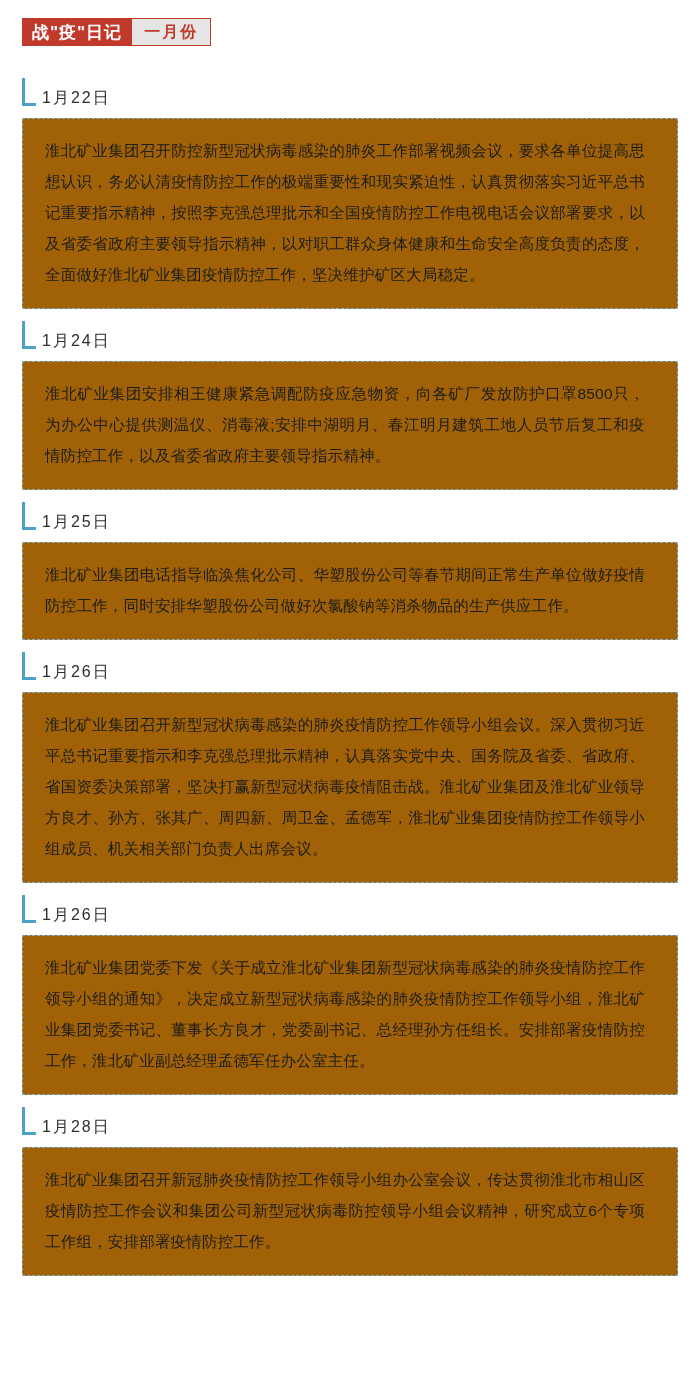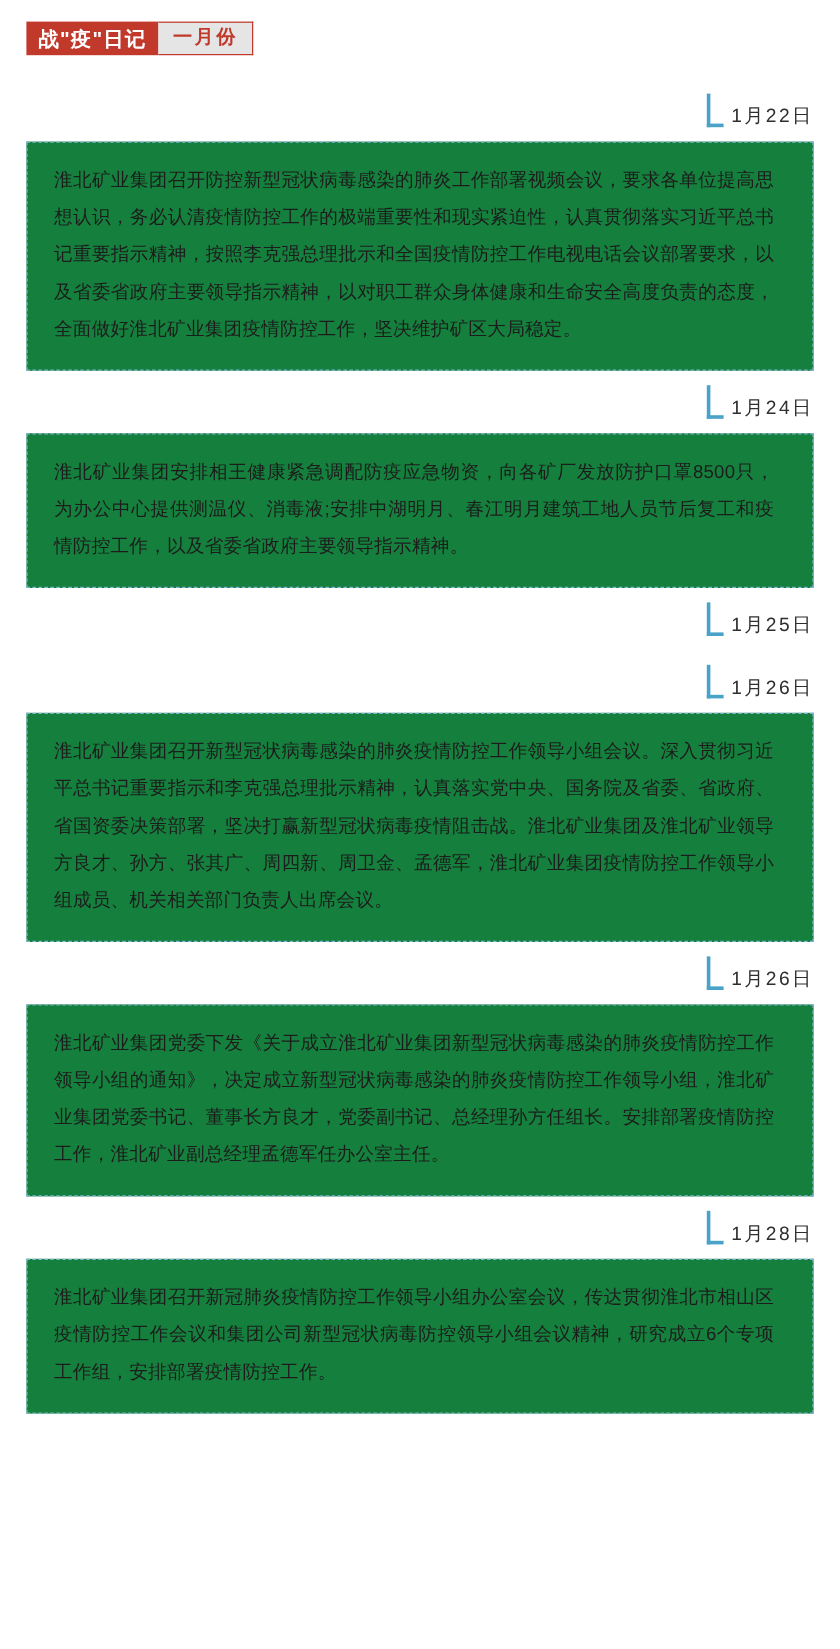--- a/index.html
+++ b/index.html
@@ -56,21 +56,21 @@
   }
 
   
   .entries {
     display: flex;
     flex-direction: column;
   }
   .entry {
     display: flex;
     flex-direction: column;
-    align-items: flex-end;
+    align-items: flex-start;
     margin-bottom: 6px;
   }
 
   .date-wrap {
     display: flex;
     align-items: flex-end;
     justify-content: center;
     margin-bottom: 10px;
     margin-top: 8px;
   }
@@ -88,21 +88,21 @@
     font-size: 16px;
     color: #2e2e2e;
     letter-spacing: 2px;
     line-height: 1;
     padding-bottom: 2px;
   }
 
   .card {
     width: 100%;
     box-sizing: border-box;
-    background: #15803d;
+    background: #a16207;
     border: 1px dashed #7fb6cf;
     padding: 16px 32px 18px 22px;
   }
   .card-text {
     font-size: 15.5px;
     line-height: 2.0;
     color: #1c1c1c;
     text-align: justify;
     text-justify: inter-ideograph;
     margin: 0;
@@ -140,20 +140,23 @@
       <div class="card">
         <p class="card-text">淮北矿业集团安排相王健康紧急调配防疫应急物资，向各矿厂发放防护口罩8500只，为办公中心提供测温仪、消毒液;安排中湖明月、春江明月建筑工地人员节后复工和疫情防控工作，以及省委省政府主要领导指示精神。</p>
       </div>
     </div>
 
     <div class="entry">
       <div class="date-wrap">
         <span class="date-bracket"></span>
         <span class="date-text">1月25日</span>
       </div>
+      <div class="card">
+        <p class="card-text">淮北矿业集团电话指导临涣焦化公司、华塑股份公司等春节期间正常生产单位做好疫情防控工作，同时安排华塑股份公司做好次氯酸钠等消杀物品的生产供应工作。</p>
+      </div>
     </div>
 
     <div class="entry">
       <div class="date-wrap">
         <span class="date-bracket"></span>
         <span class="date-text">1月26日</span>
       </div>
       <div class="card">
         <p class="card-text">淮北矿业集团召开新型冠状病毒感染的肺炎疫情防控工作领导小组会议。深入贯彻习近平总书记重要指示和李克强总理批示精神，认真落实党中央、国务院及省委、省政府、省国资委决策部署，坚决打赢新型冠状病毒疫情阻击战。淮北矿业集团及淮北矿业领导方良才、孙方、张其广、周四新、周卫金、孟德军，淮北矿业集团疫情防控工作领导小组成员、机关相关部门负责人出席会议。</p>
       </div>

